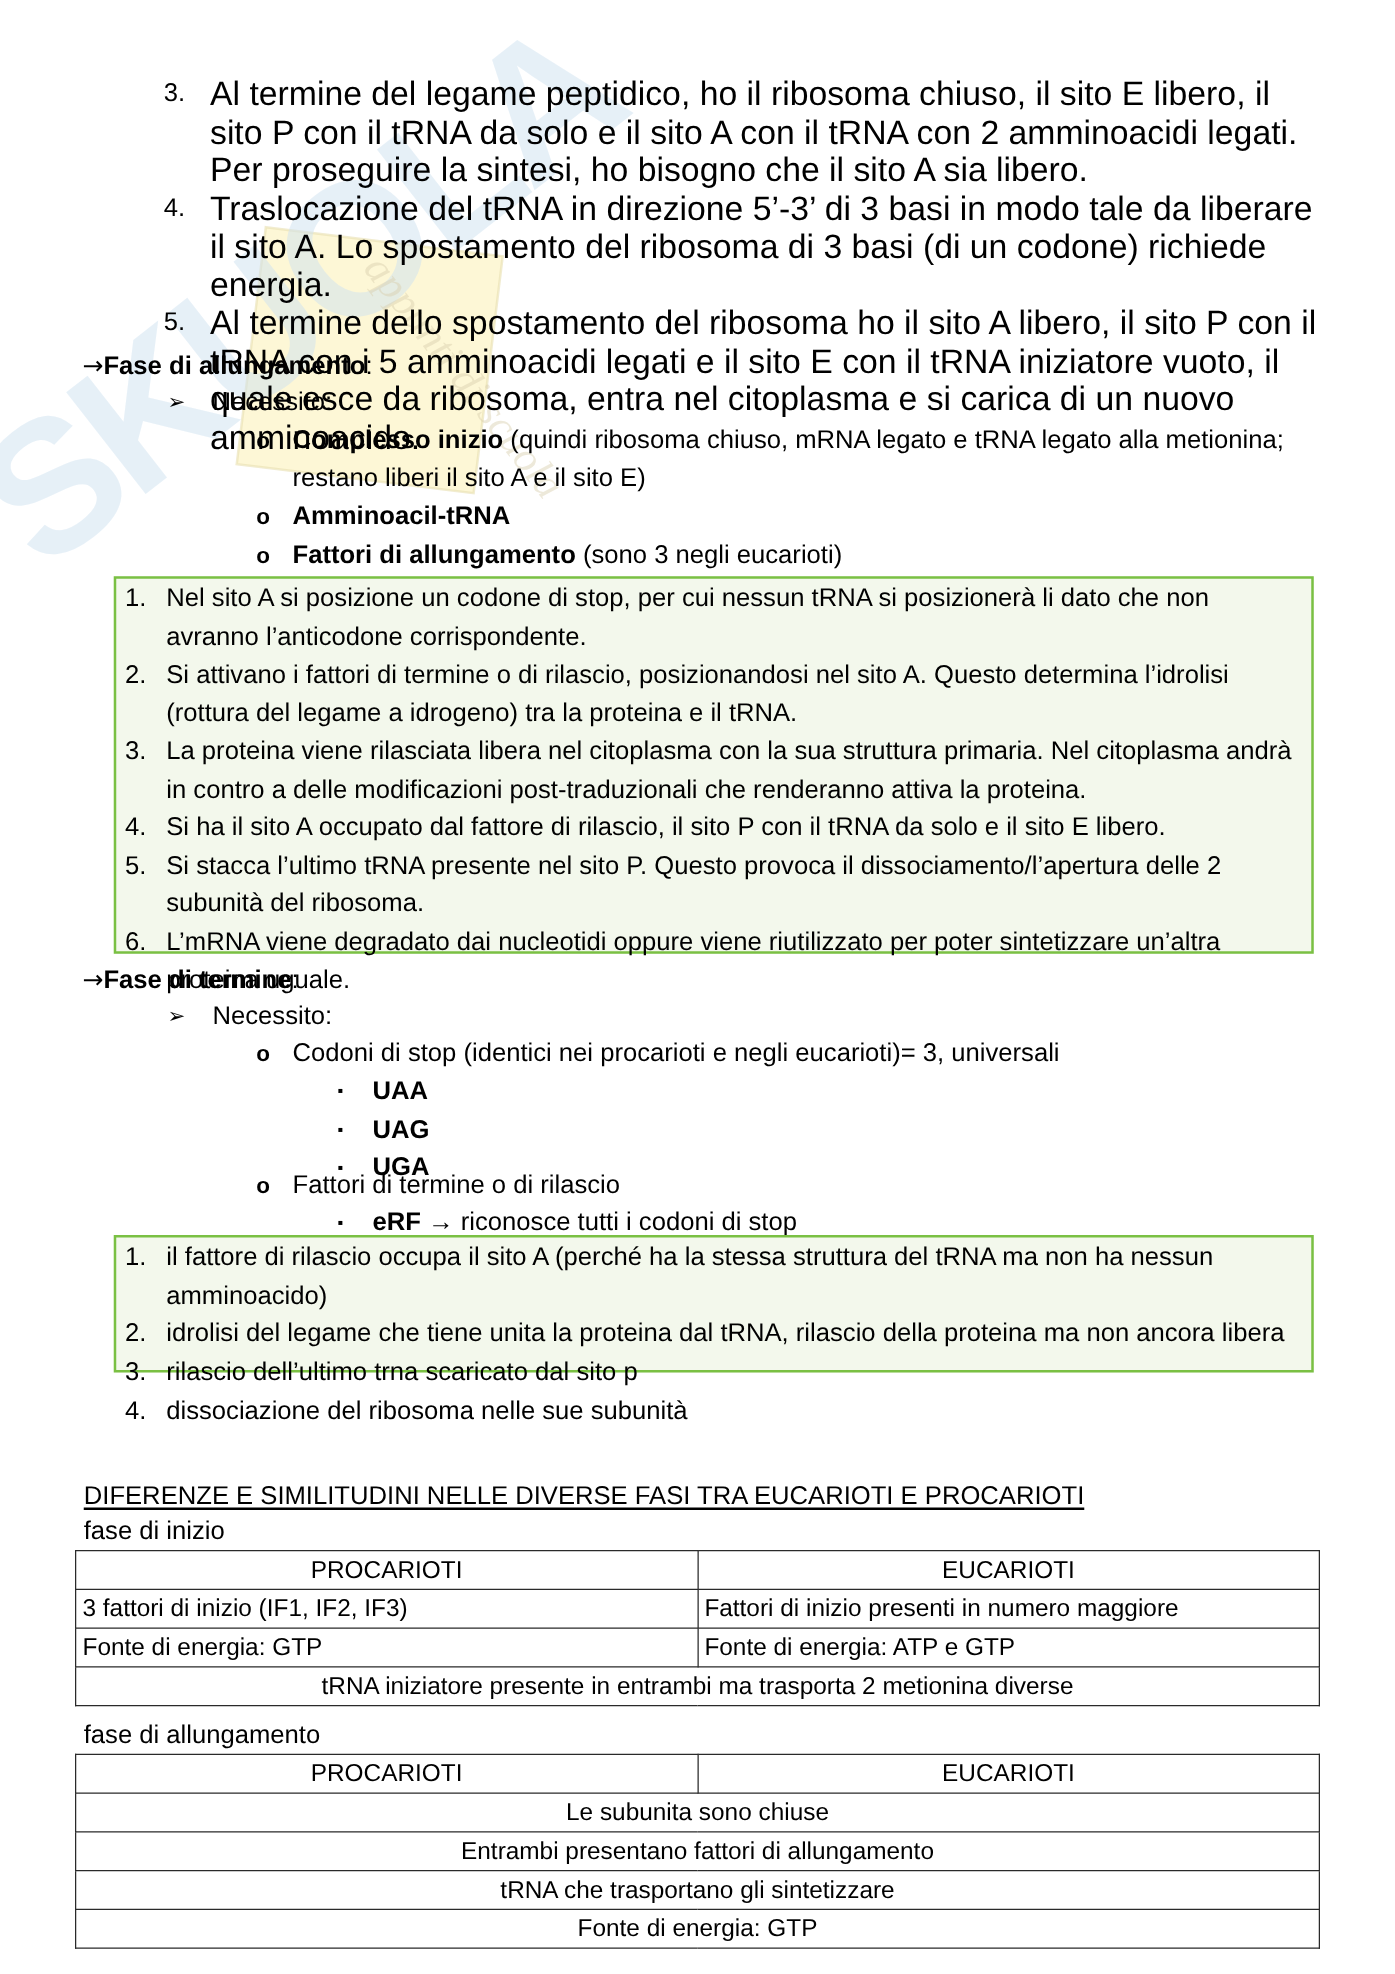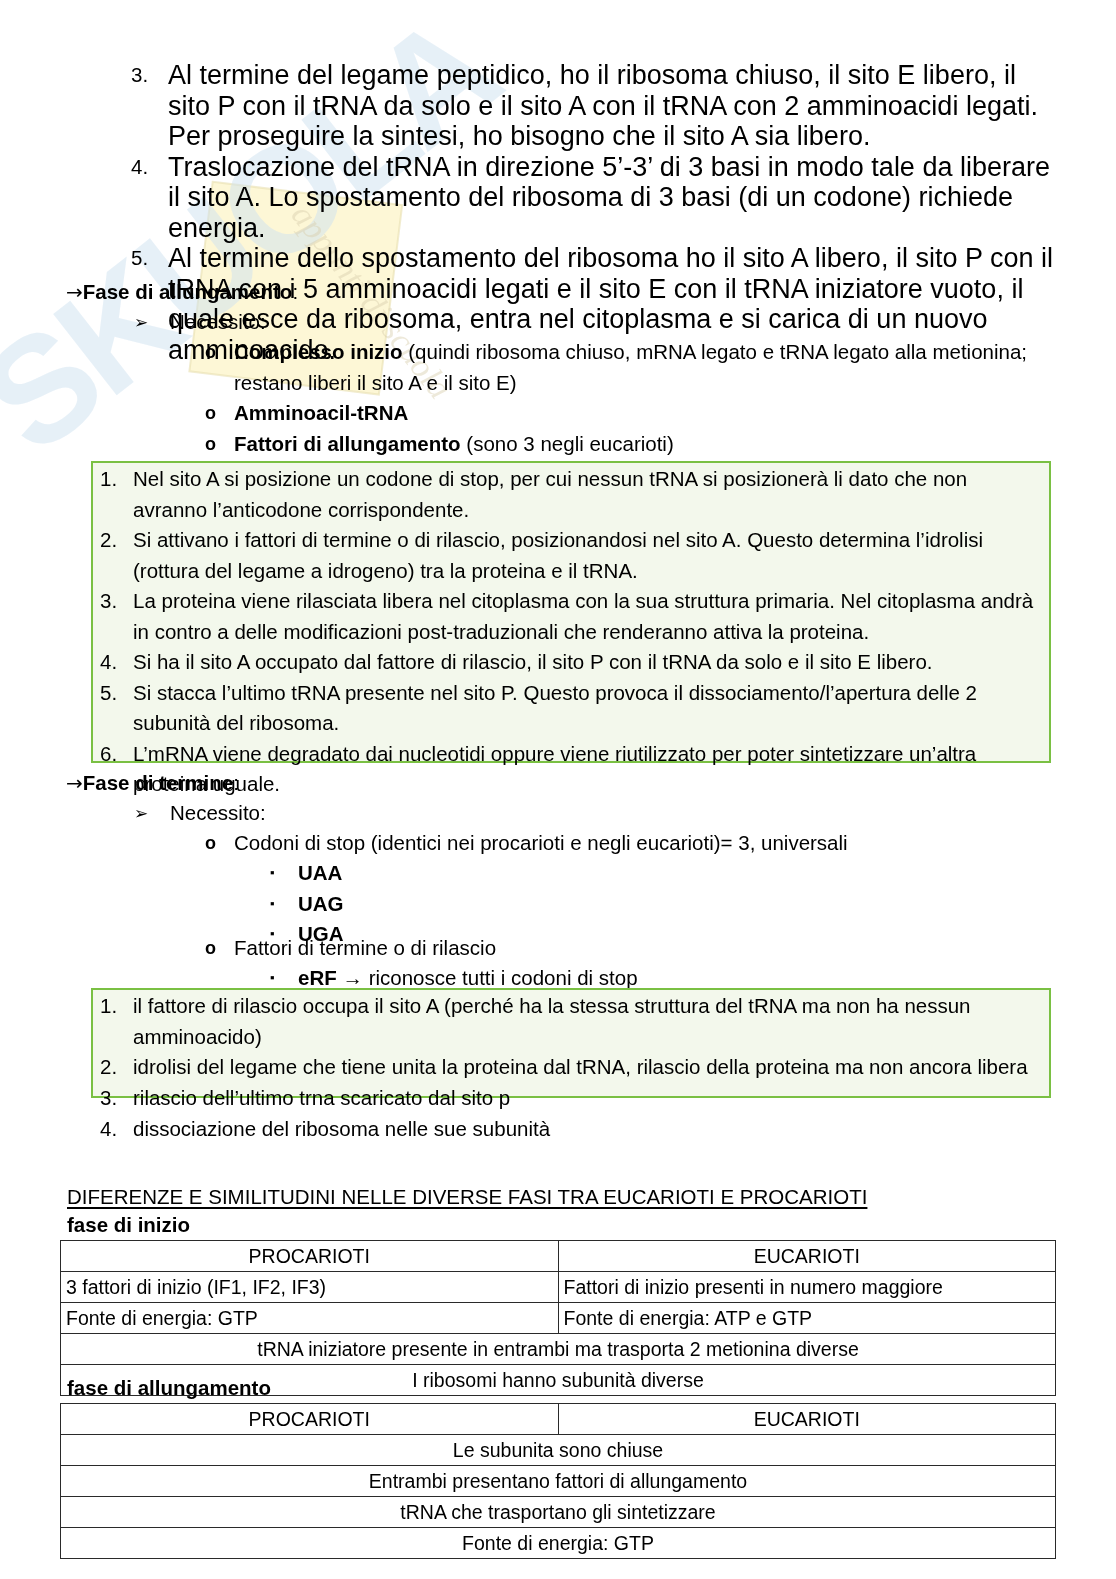--- a/index.html
+++ b/index.html
@@ -158,21 +158,21 @@
     position: absolute;
     font-size: 20.5px;
     line-height: 28px;
     text-decoration: underline;
     text-underline-offset: 3px;
   }
   .sec-bold {
     position: absolute;
     font-size: 20.5px;
     line-height: 28px;
-    font-weight: bold;
+    font-weight: normal;
   }
 
   
   table.cmp {
     position: absolute;
     border-collapse: collapse;
     table-layout: fixed;
     font-size: 19.5px;
   }
   table.cmp td {
@@ -364,23 +364,20 @@
           <td class="lft">3 fattori di inizio (IF1, IF2, IF3)</td>
           <td class="lft">Fattori di inizio presenti in numero maggiore</td>
         </tr>
         <tr>
           <td class="lft">Fonte di energia: GTP</td>
           <td class="lft">Fonte di energia: ATP e GTP</td>
         </tr>
         <tr>
           <td class="ctr" colspan="2">tRNA iniziatore presente in entrambi ma trasporta 2 metionina diverse</td>
         </tr>
-        <tr>
-          <td class="ctr" colspan="2">I ribosomi hanno subunità diverse</td>
-        </tr>
       </tbody>
     </table>
 
     <div class="sec-bold" style="left:67px; top:1374px;">fase di allungamento</div>
 
     <table class="cmp" style="left:60px; top:1403px; width:996px;">
       <colgroup>
           <col style="width:50%">
           <col style="width:50%">
         </colgroup>

